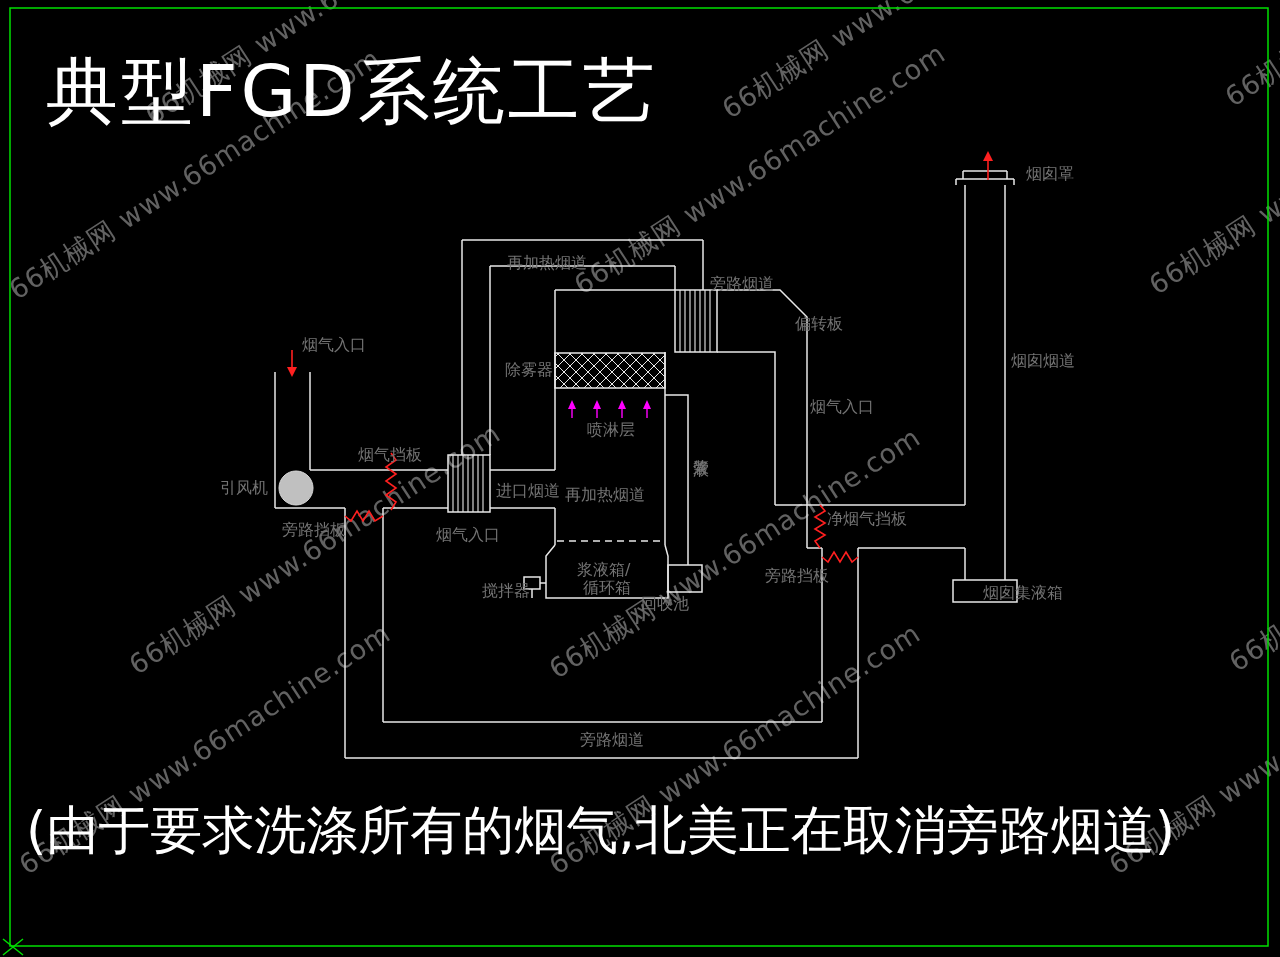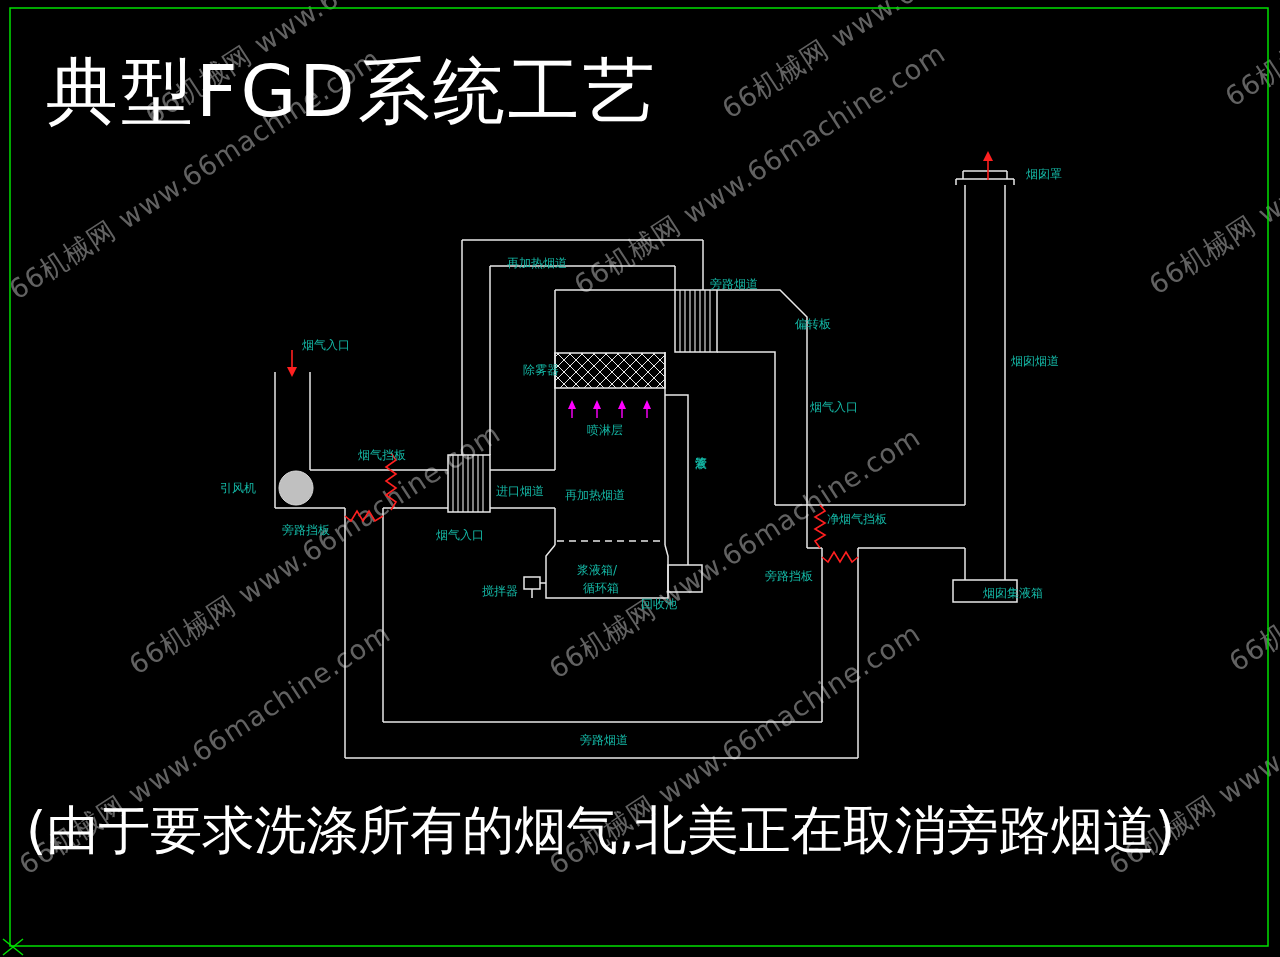--- a/index.html
+++ b/index.html
@@ -3,21 +3,21 @@
 <meta charset="utf-8">
 <style>
   html,body{margin:0;padding:0;background:#000;}
   .canvas{position:relative;width:1280px;height:957px;background:#000;overflow:hidden;
           font-family:"DejaVu Sans",sans-serif;}
   .diagram-svg{position:absolute;left:0;top:0;}
   .title{position:absolute;left:46px;top:44px;color:#ffffff;font-size:72px;font-weight:400;
          letter-spacing:3px;white-space:nowrap;z-index:5;}
   .caption{position:absolute;left:26px;top:796px;color:#ffffff;font-size:52px;font-weight:400;
            letter-spacing:0px;white-space:nowrap;z-index:5;}
-  .lbl{position:absolute;color:#14b8a6;font-size:12px;line-height:18px;white-space:nowrap;z-index:4;}
+  .lbl{position:absolute;color:#737373;font-size:16px;line-height:18px;white-space:nowrap;z-index:4;}
   .lbl.vert{writing-mode:vertical-rl;text-orientation:upright;}
   .wm{position:absolute;color:rgba(205,205,205,0.48);font-size:27px;letter-spacing:1px;
       white-space:nowrap;transform:rotate(-33deg);transform-origin:0 100%;z-index:1;}
 </style>
 </head>
 <body>
 
 <div class="canvas">
 
   <div>
@@ -118,21 +118,21 @@
   <div class="title">典型FGD系统工艺</div>
   <div class="caption">(由于要求洗涤所有的烟气,北美正在取消旁路烟道)</div>
 
   <div class="lbl" style="left:302px;top:336px">烟气入口</div>
   <div class="lbl" style="left:220px;top:479px">引风机</div>
   <div class="lbl" style="left:282px;top:521px">旁路挡板</div>
   <div class="lbl" style="left:358px;top:446px">烟气挡板</div>
   <div class="lbl" style="left:436px;top:526px">烟气入口</div>
   <div class="lbl" style="left:496px;top:482px">进口烟道</div>
   <div class="lbl" style="left:507px;top:254px">再加热烟道</div>
-  <div class="lbl" style="left:523px;top:361px">除雾器</div>
+  <div class="lbl" style="left:505px;top:361px">除雾器</div>
   <div class="lbl" style="left:587px;top:421px">喷淋层</div>
   <div class="lbl" style="left:565px;top:486px">再加热烟道</div>
   <div class="lbl" style="left:577px;top:561px">
     <div>浆液箱/</div>
     <div style="padding-left:6px">循环箱</div>
   </div>
   <div class="lbl" style="left:482px;top:582px">搅拌器</div>
   <div class="lbl" style="left:641px;top:595px">回收池</div>
   <div class="lbl vert" style="left:692px;top:447px">浆液管</div>
   <div class="lbl" style="left:710px;top:275px">旁路烟道</div>

